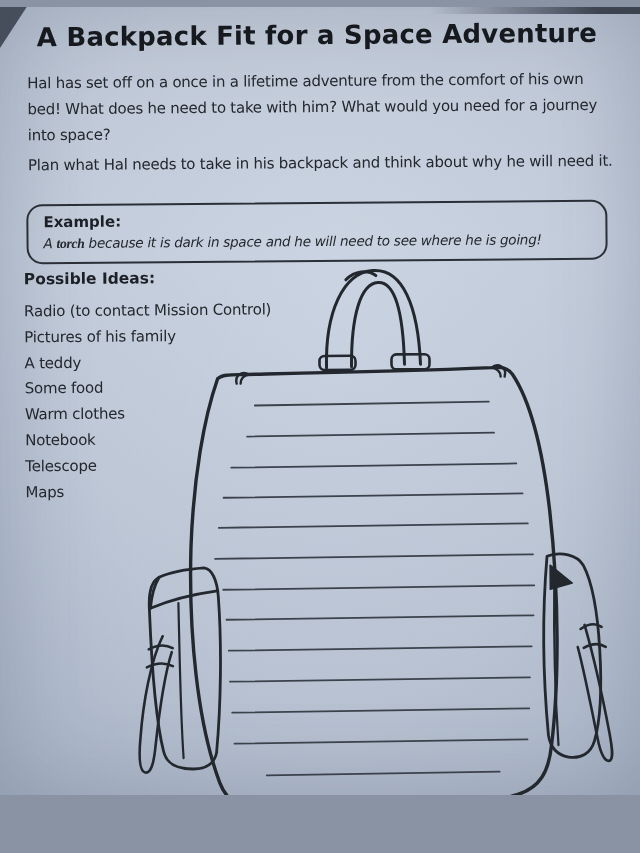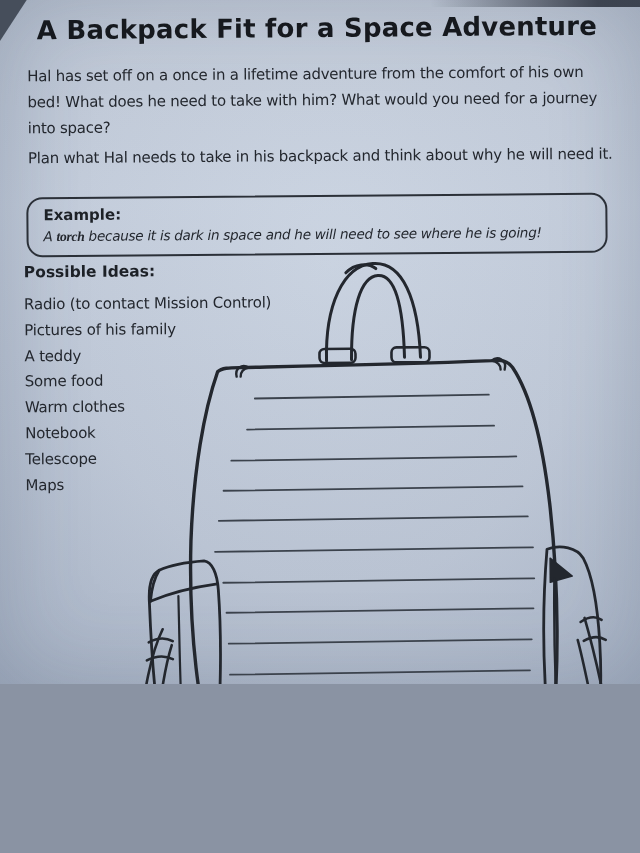--- a/index.html
+++ b/index.html
@@ -1,19 +1,19 @@
 <!DOCTYPE html>
 <html><head>
 <meta charset="utf-8">
 <style>
   html,body{margin:0;padding:0;background:#8a93a3;}
   .page{
     position:relative;
-    width:640px;height:684px;
-    margin:0 auto;
+    width:640px;height:788px;
+    margin:7px auto;
     overflow:hidden;
     font-family:"DejaVu Sans","Liberation Sans",sans-serif;
     background:
       linear-gradient(180deg, rgba(125,130,142,.10) 0%, rgba(110,122,146,.04) 30%, rgba(70,84,112,.13) 100%),
       radial-gradient(ellipse at 52% 38%, #cfd8e5 0%, #c7d0de 55%, #b4bfd0 100%);
     box-shadow:inset 0 0 90px rgba(60,72,96,.22);
     color:#1d2127;
   }
   .corner-tl{position:absolute;top:-2px;left:-2px;width:30px;height:46px;
     background:#3e4552;clip-path:polygon(0 0,100% 0,0 100%);opacity:.92;}

